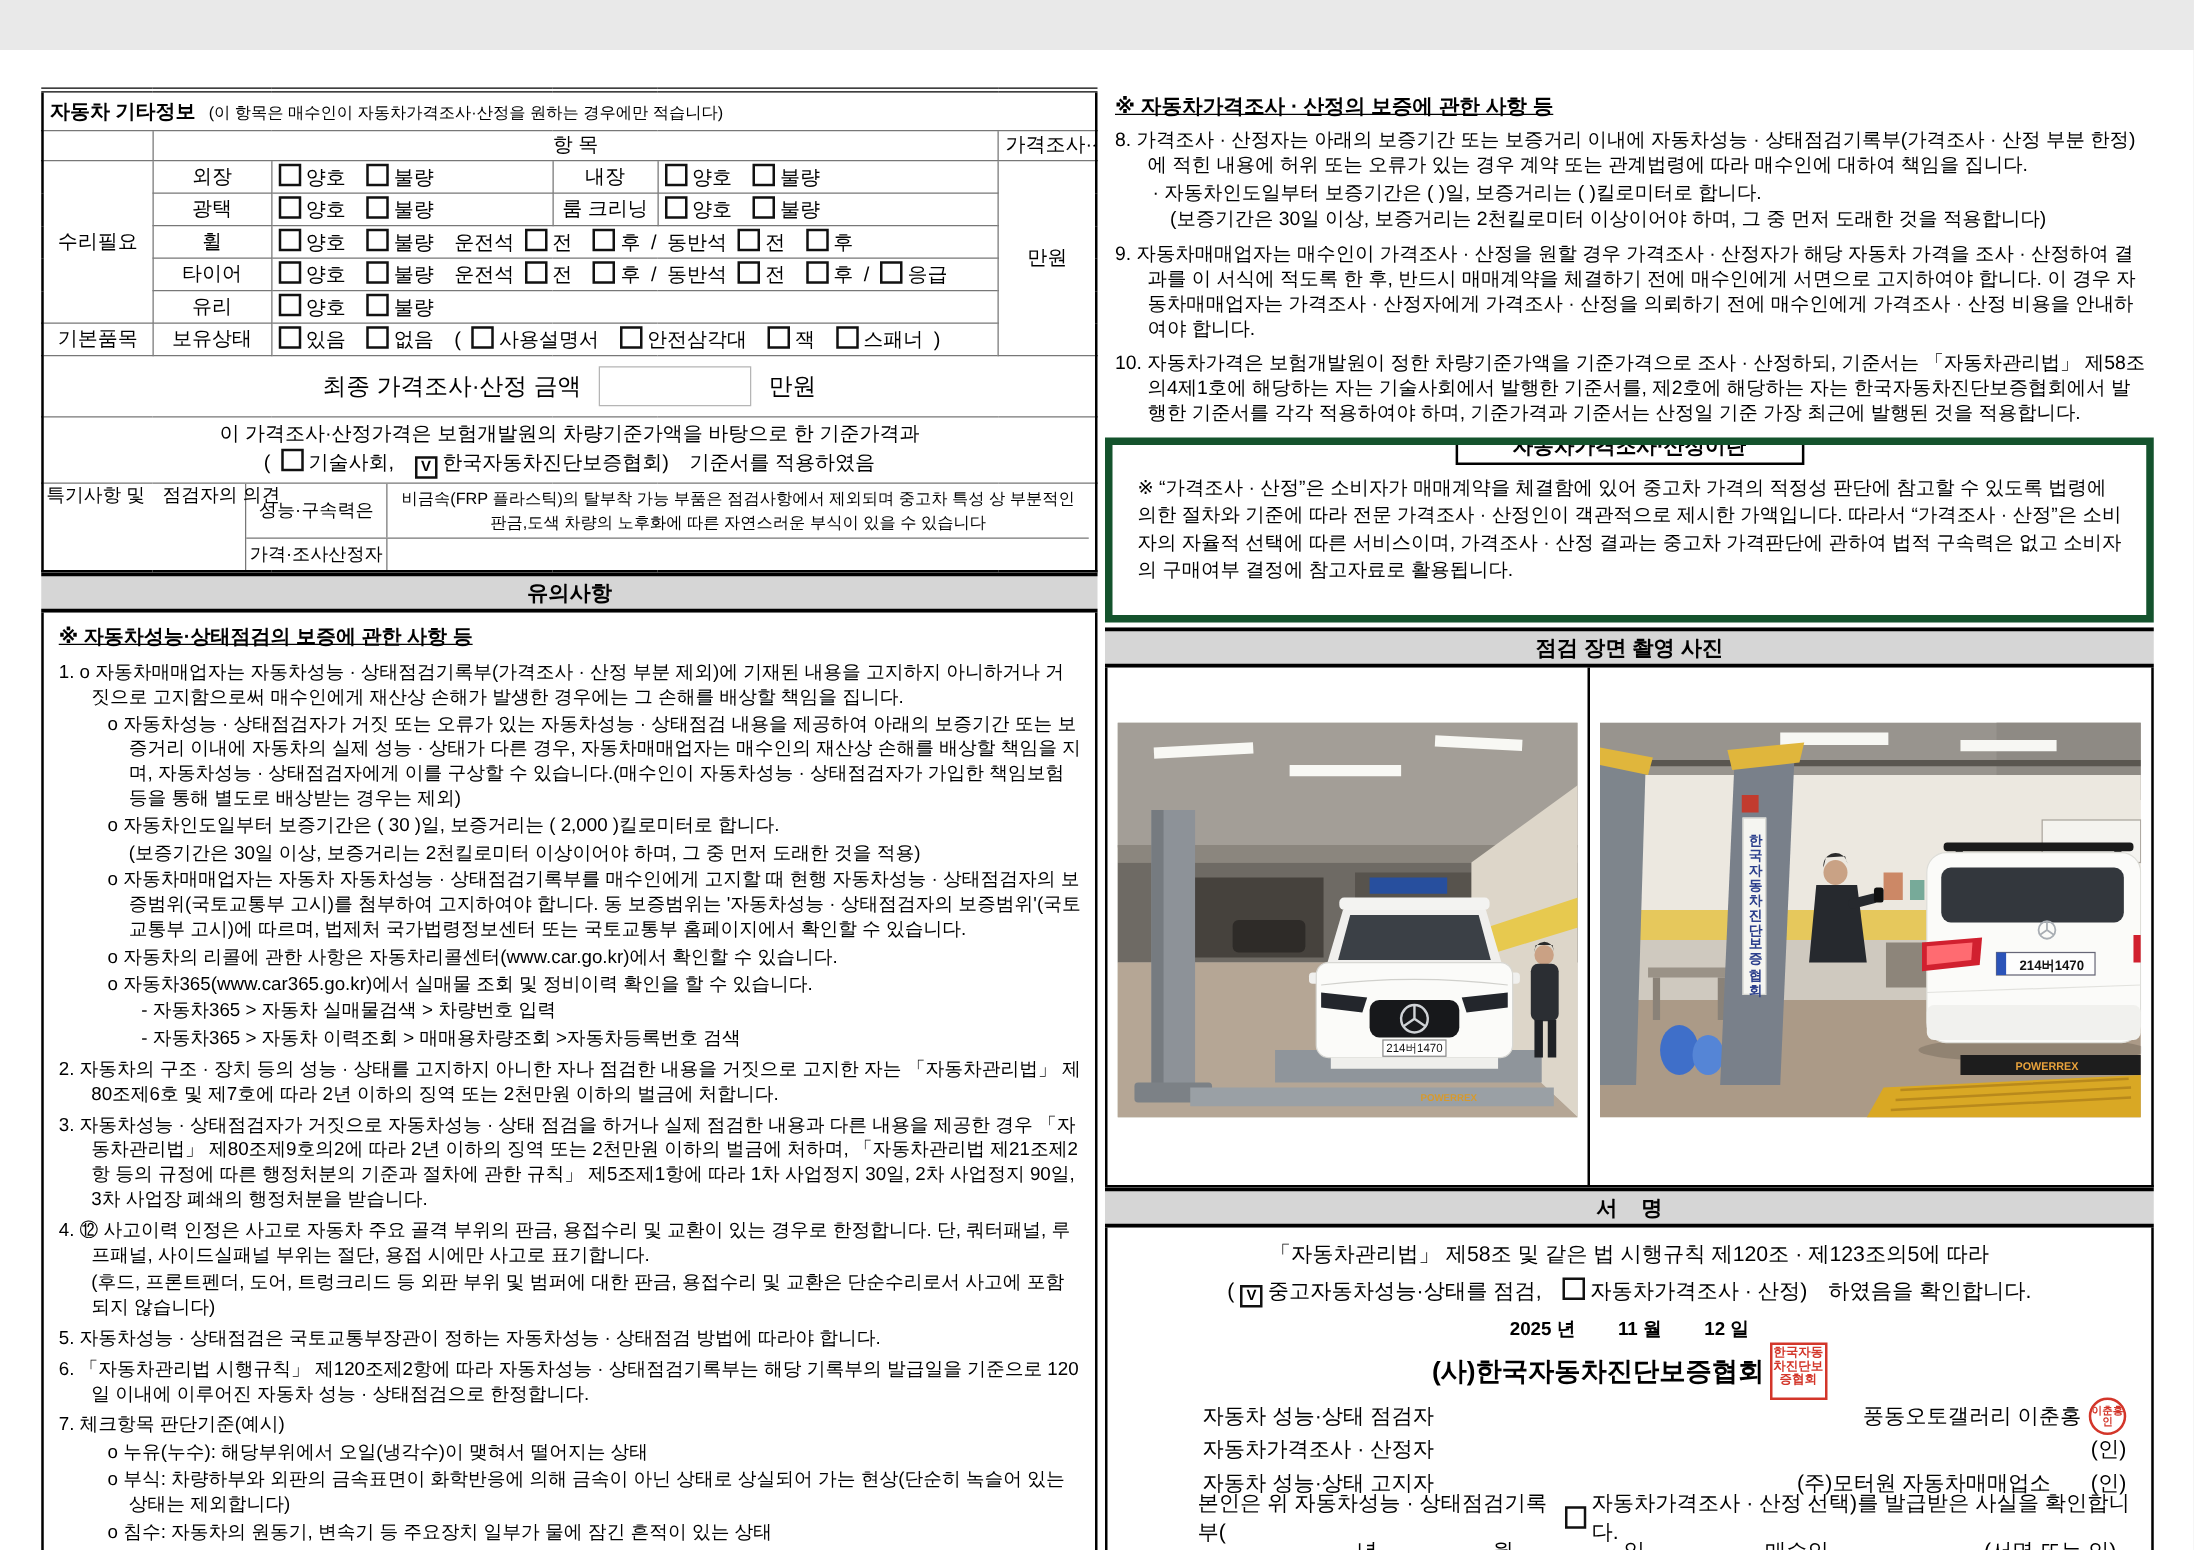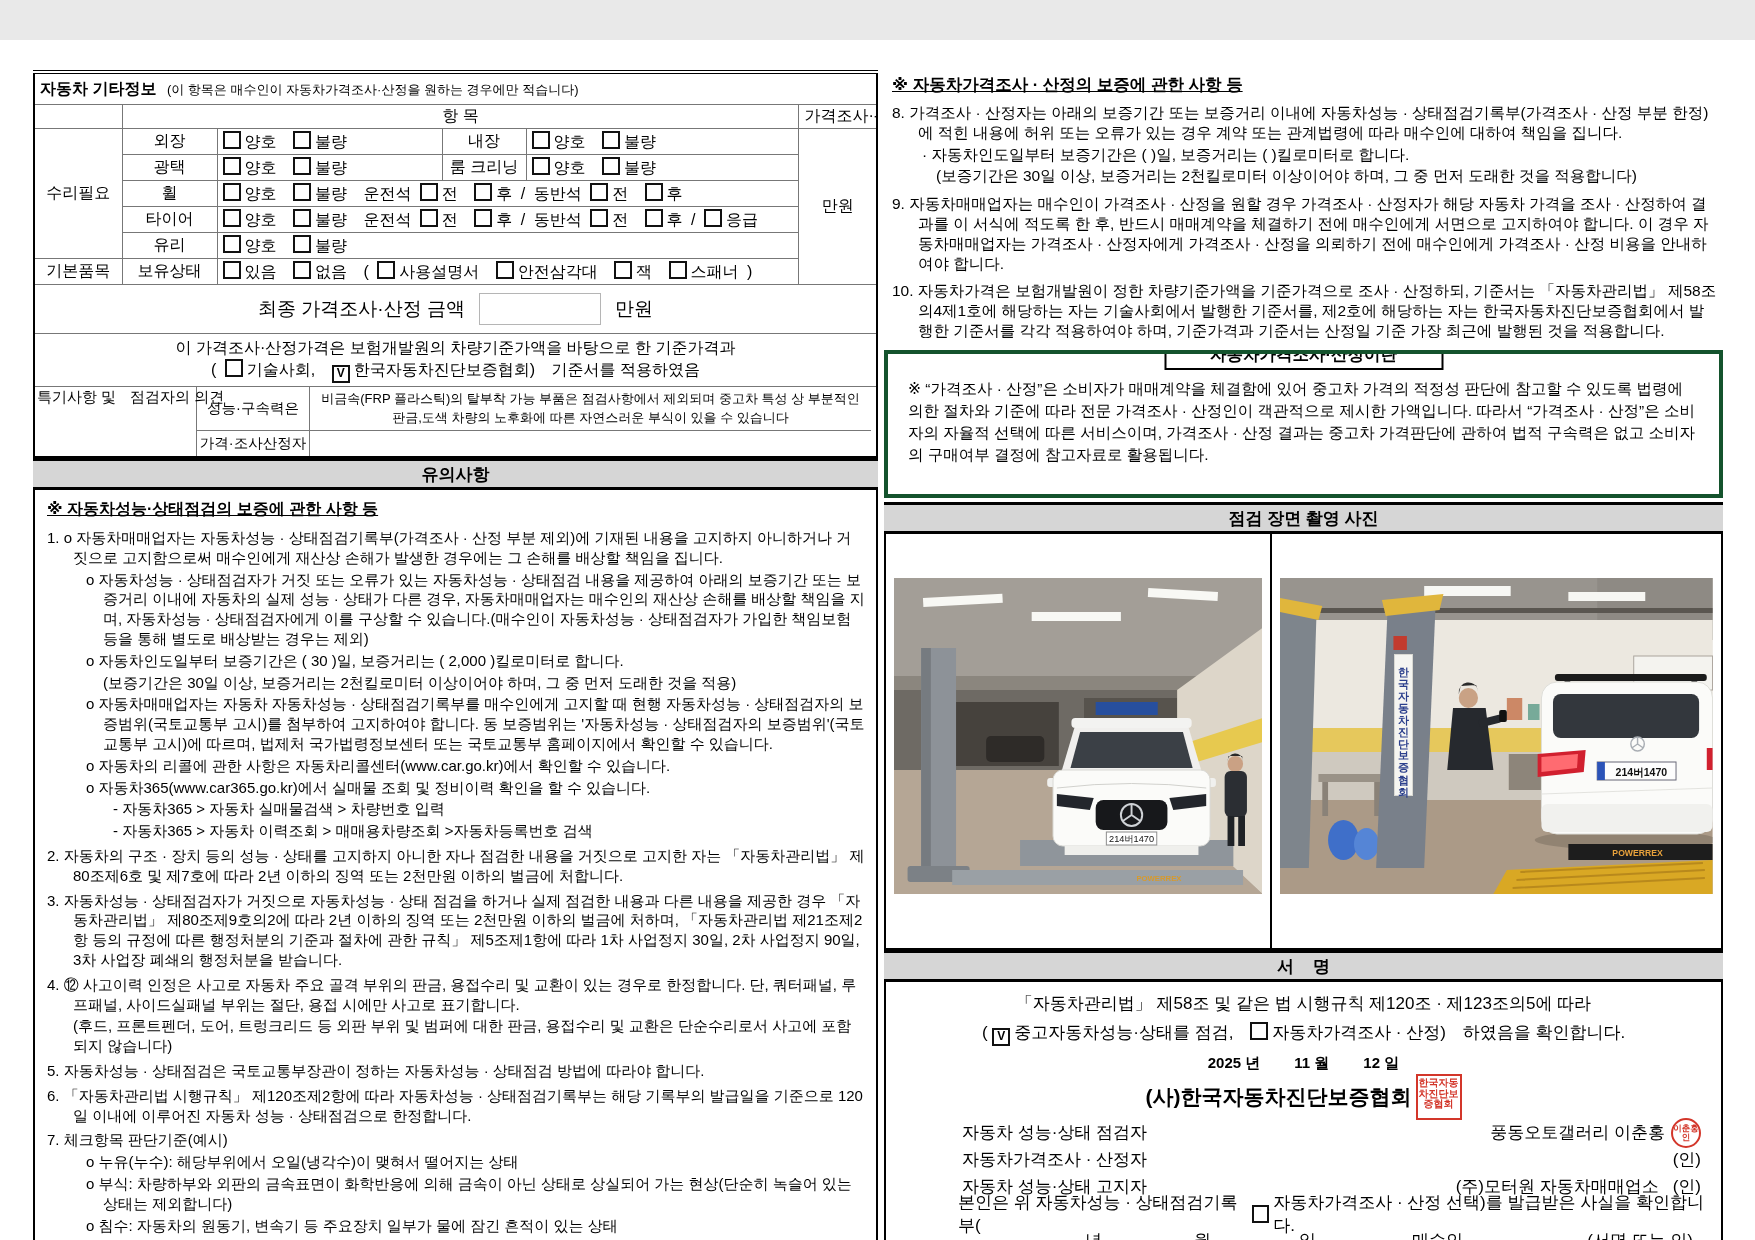--- a/index.html
+++ b/index.html
@@ -59,21 +59,21 @@
 
   
   .gsec{height:268px;box-sizing:border-box;padding:2px 4px 0 8px;overflow:hidden;flex:none;}
   .ghead{font-weight:bold;font-size:16.5px;text-decoration:underline;margin:2px 0 6px 0;}
   .gl{font-size:15.5px;line-height:1.30;white-space:normal;}
   .g0{padding-left:26px;text-indent:-26px;margin-top:7px;}
   .g1{padding-left:44px;text-indent:-14px;margin-top:2px;}
   .g1c{padding-left:44px;margin-top:1px;}
 
   
-  .mbox{position:relative;border:4px solid #14532d;height:148px;box-sizing:border-box;
+  .mbox{position:relative;border:6px solid #14532d;height:148px;box-sizing:border-box;
         margin-top:12px;padding:18px 14px 4px;overflow:hidden;flex:none;}
   .mtitle{position:absolute;top:-14px;left:50%;transform:translateX(-50%);background:#fff;
           border:2px solid #000;padding:2px 44px;font-weight:bold;font-size:16.5px;white-space:nowrap;}
   .mtext{font-size:15.5px;line-height:1.42;white-space:normal;padding:6px 4px 0 6px;}
 
   
   .pbar{margin-top:4px;}
   .pbox{border:2px solid #000;border-top:none;height:416px;box-sizing:border-box;display:flex;flex:none;}
   .pcell{position:relative;box-sizing:border-box;padding:44px 8px 0;}
   .pcell.c1{flex:46;}
@@ -429,21 +429,21 @@
       </div>
       <div class="srow">
         <span class="slabel">자동차가격조사 · 산정자</span>
         <span class="svalue">
           <span></span>
           <span>(인)</span>
         </span>
       </div>
       <div class="srow">
         <span class="slabel">자동차 성능·상태 고지자</span>
-        <span class="svalue" style="gap:14px;">
+        <span class="svalue" style="gap:32px;">
           <span>(주)모터원 자동차매매업소</span>
           <span>(인)</span>
         </span>
       </div>
       <div class="confirm2">
         <span>본인은 위 자동차성능 · 상태점검기록부(</span>
         <span class="cb" style="margin:0 4px;"></span>
         <span>자동차가격조사 · 산정 선택)를 발급받은 사실을 확인합니다.</span>
       </div>
       <div class="buyerline">

